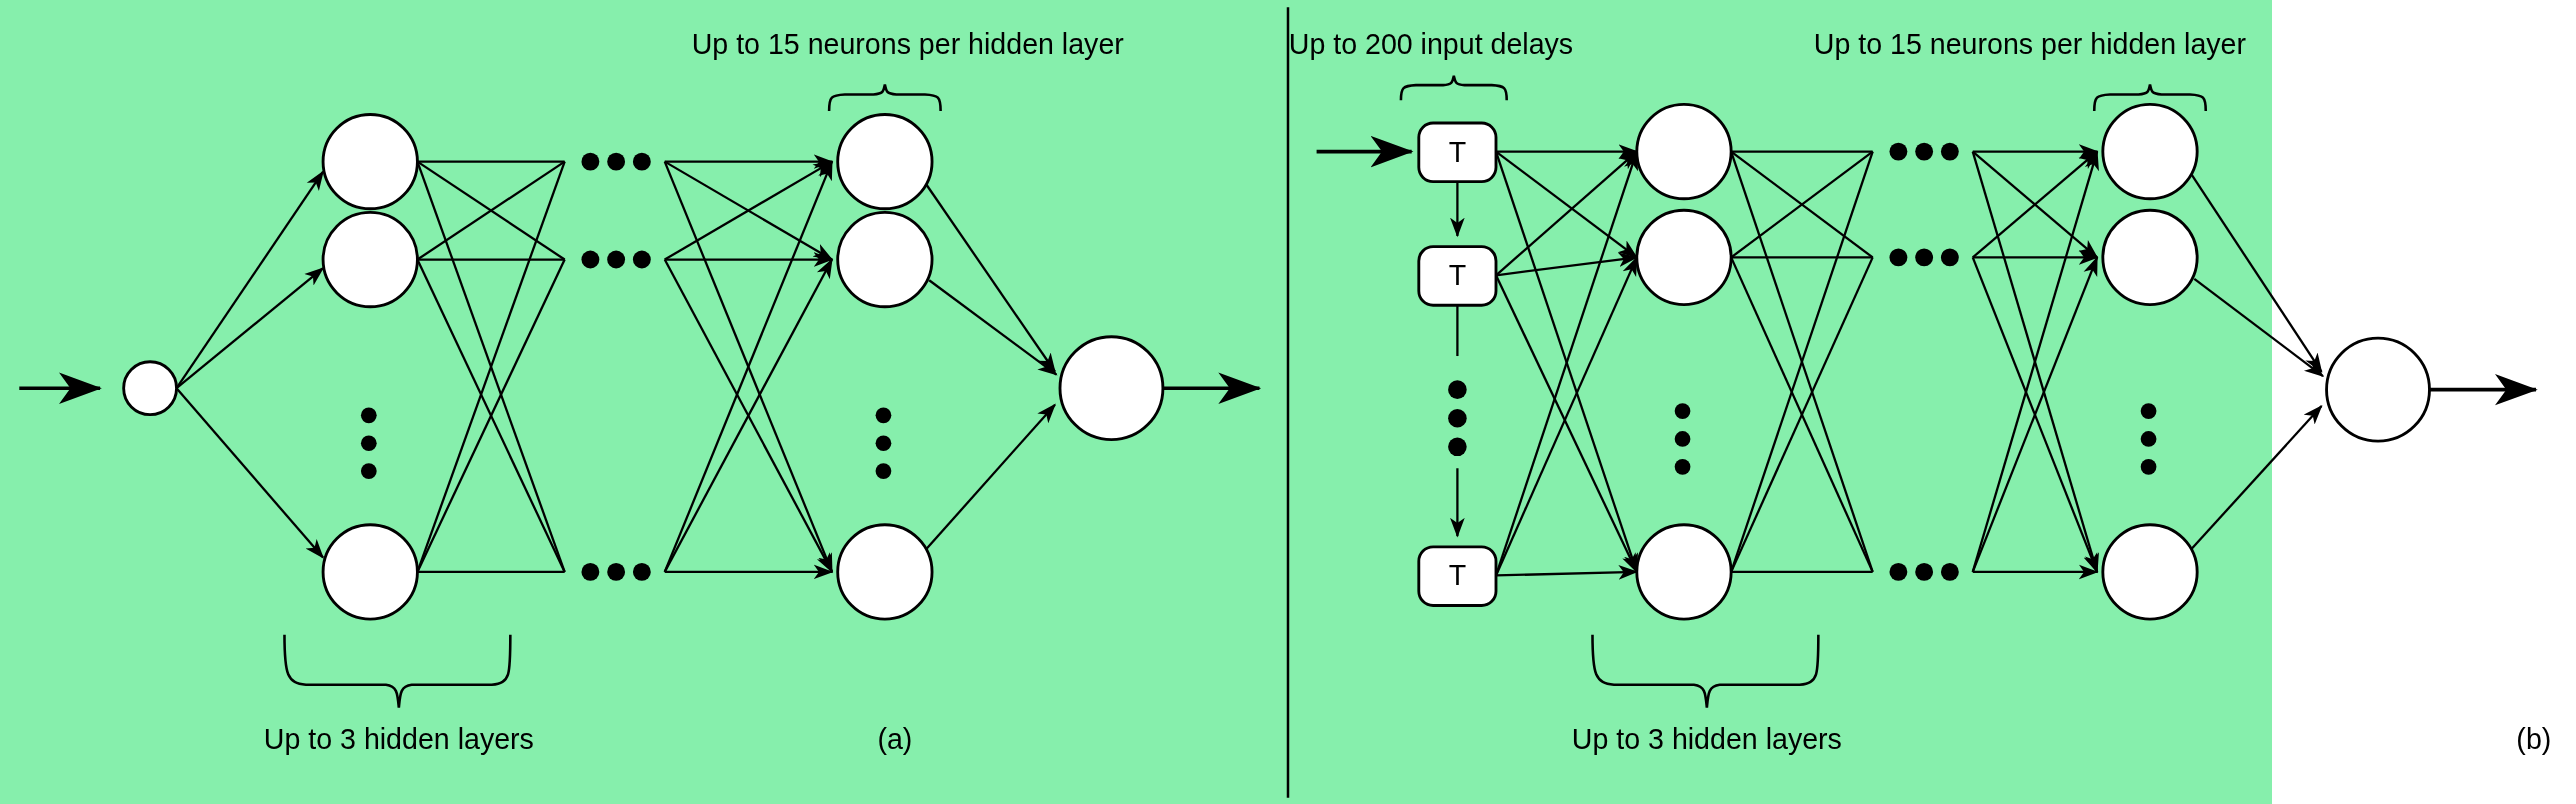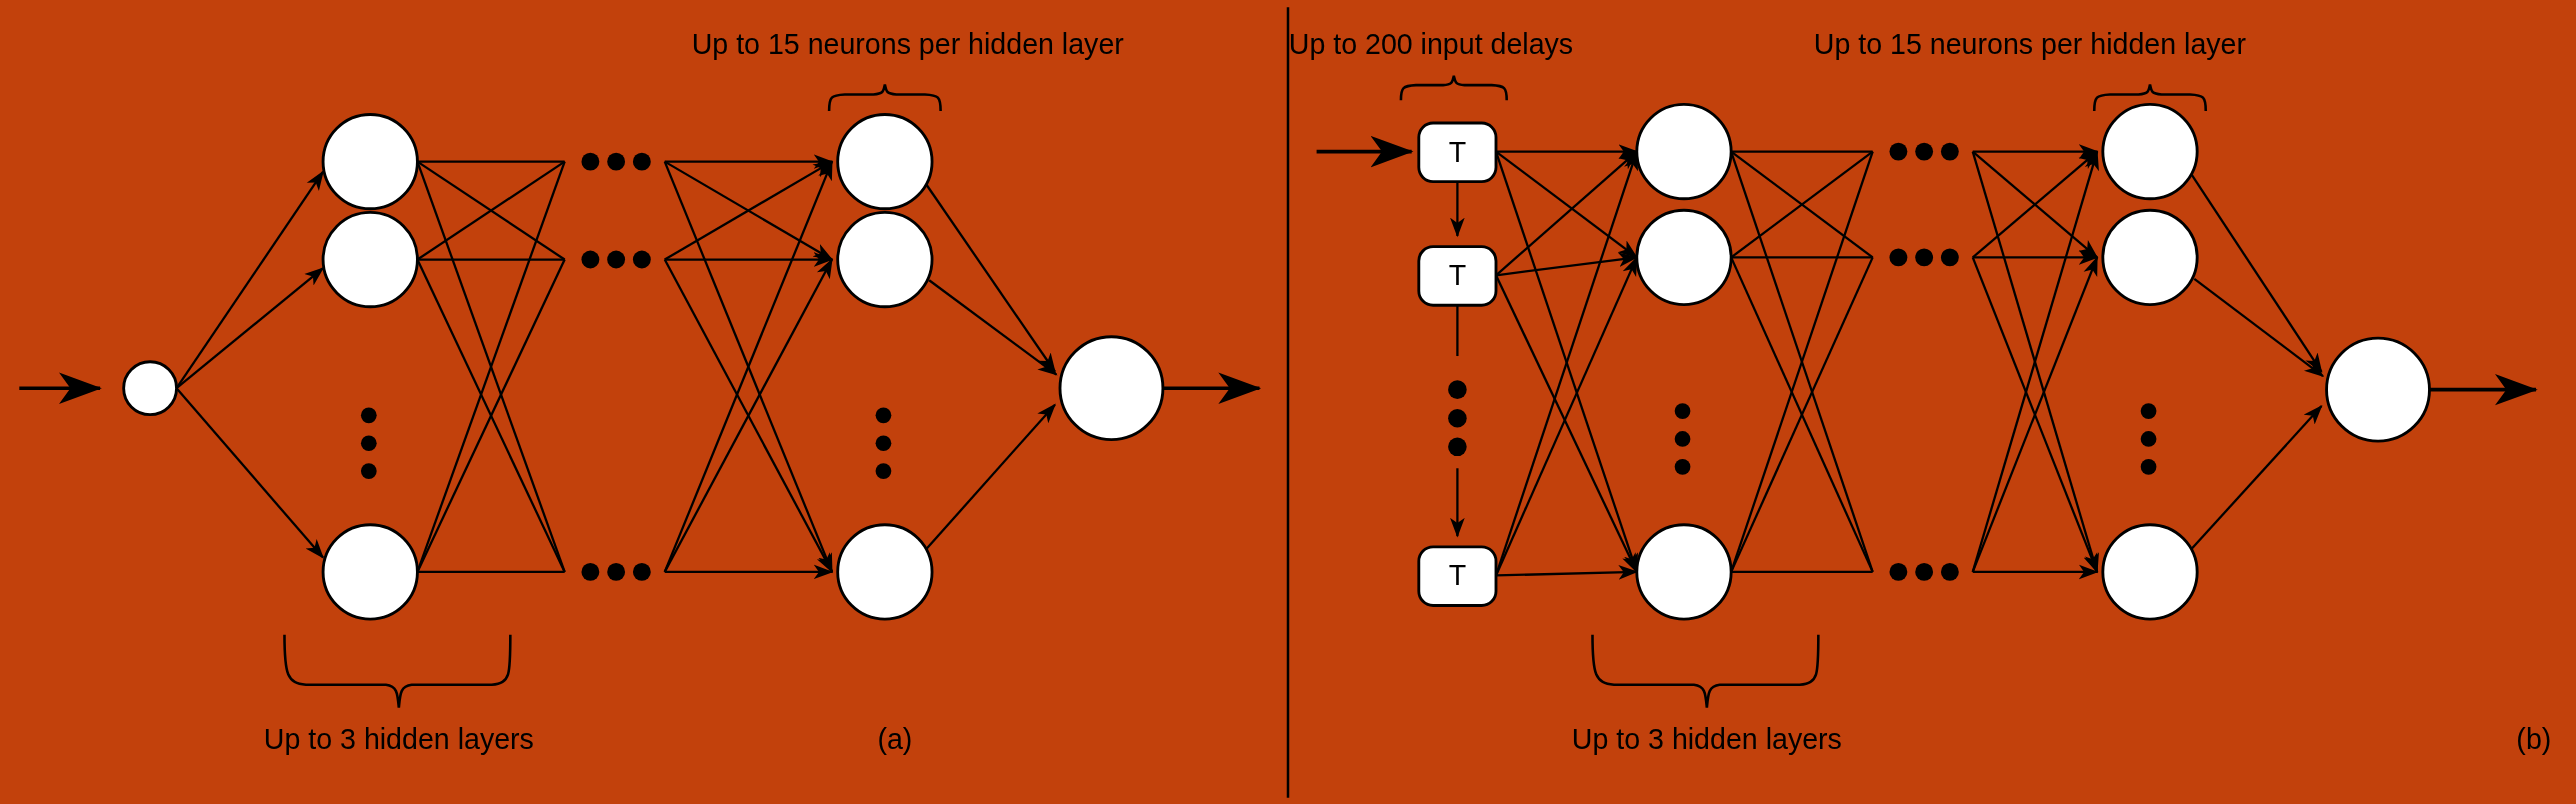--- a/index.html
+++ b/index.html
@@ -8,23 +8,23 @@
     background: #ffffff;
   }
   body {
     width: 2576px;
     height: 805px;
     font-family: "Liberation Sans", sans-serif;
     overflow: hidden;
   }
   #figure-root {
     position: relative;
-    width: 2576px;
+    width: 2272px;
     height: 805px;
-    background: #c2410c;
+    background: #86efac;
   }
   svg.diagram {
     display: block;
     width: 2576px;
     height: 805px;
   }
   .dg-text {
     font-family: "Liberation Sans", sans-serif;
     font-size: 40px;
     fill: #000000;

